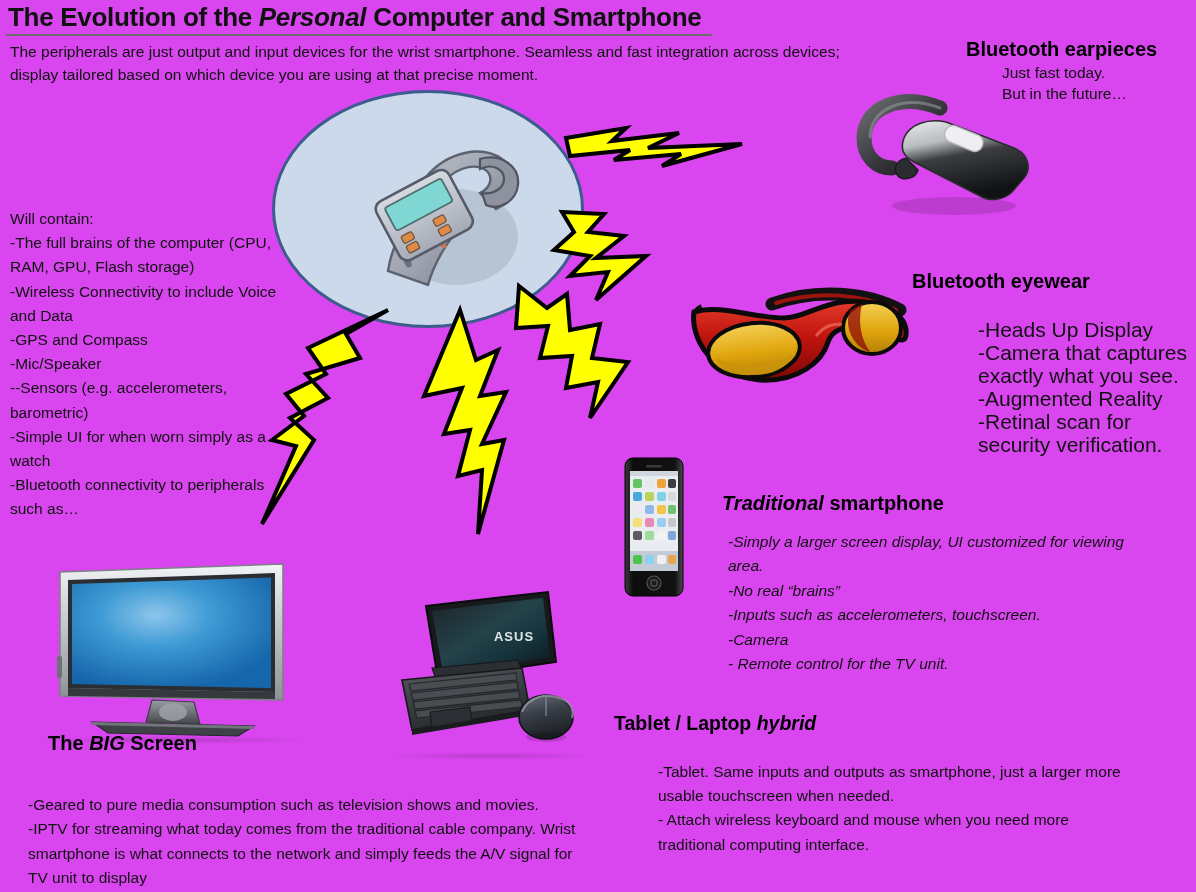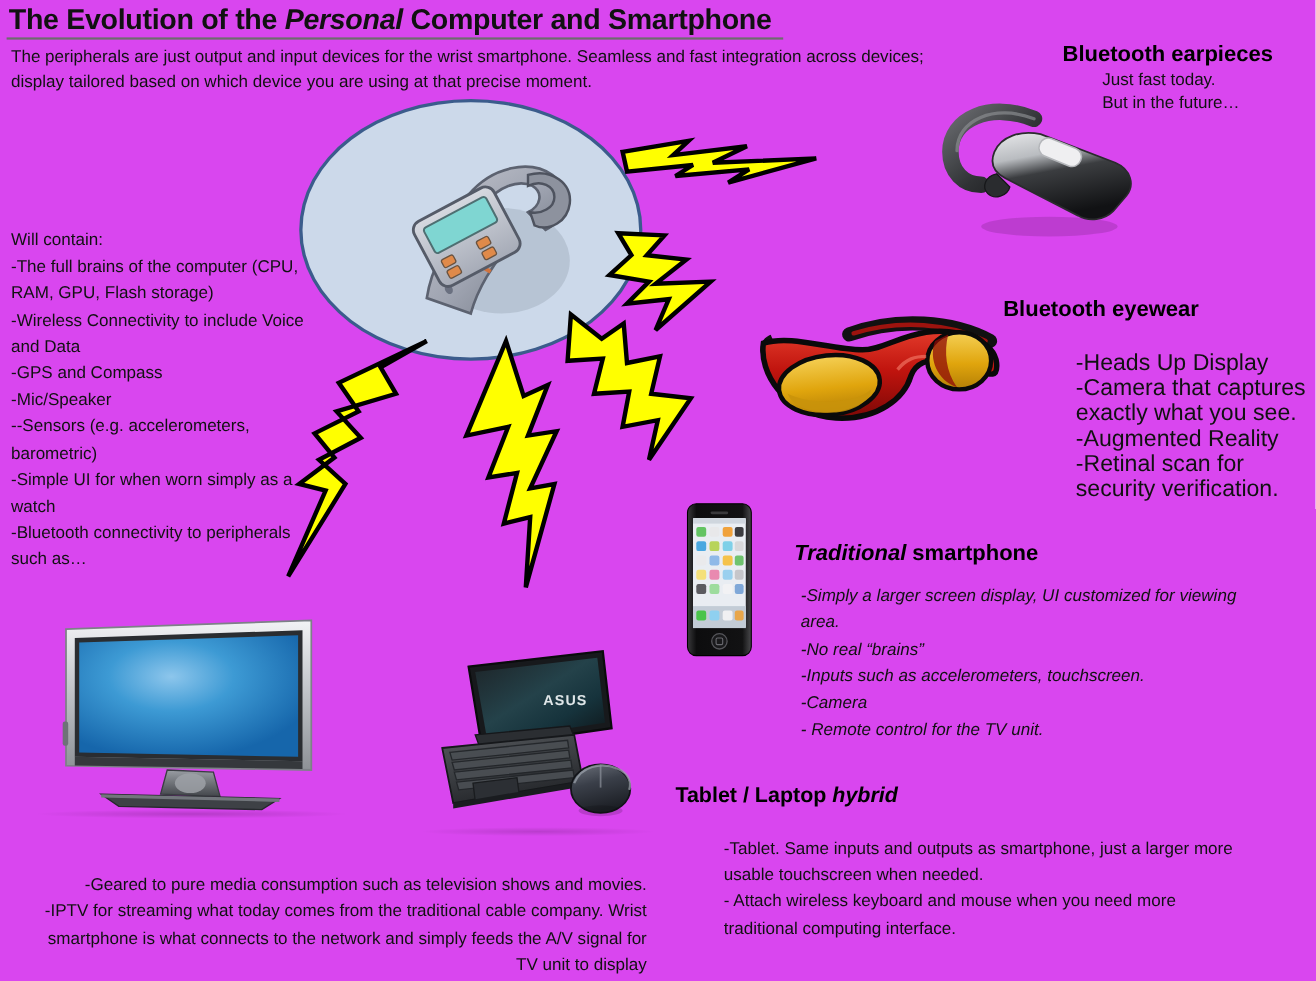--- a/index.html
+++ b/index.html
@@ -84,21 +84,21 @@
     left:658px; top:760px; width:470px;
     font-size:15.5px; line-height:24.2px;
   }
 
   #big-head{
     left:48px; top:732px; width:300px;
     font-size:20px; font-weight:700; white-space:nowrap;
   }
   #big-body{
     left:28px; top:768px; width:560px;
-    font-size:15.5px; line-height:24.5px;text-align:right;
+    font-size:15.5px; line-height:24.5px;
   }
 
   
   #hub-ellipse{
     left:272px; top:90px; width:312px; height:238px;
     border-radius:50%;
     background:#ccd9ea;
     border:3px solid #3b5c8c;
     box-sizing:border-box;
   }
@@ -406,18 +406,21 @@
 -Inputs such as accelerometers, touchscreen.
 -Camera
 - Remote control for the TV unit.</div>
 
   <div class="abs hd" id="tab-head">
     <span>Tablet / Laptop </span><span class="ital">hybrid</span>
   </div>
   <div class="abs body" id="tab-body" style="white-space:pre-line">-Tablet.  Same inputs and outputs as smartphone, just a larger more usable touchscreen when needed.
 - Attach wireless keyboard and mouse when you need more traditional computing interface.</div>
 
+  <div class="abs hd" id="big-head">
+    <span>The </span><span class="ital">BIG</span><span> Screen</span>
+  </div>
   <div class="abs body" id="big-body" style="white-space:pre-line">
     <span>-Geared to pure media consumption such as television shows and movies.
 -IPTV for streaming what today comes from the </span><span class="ital">traditional</span><span> cable company.  Wrist smartphone is what connects to the network and simply feeds the A/V signal for TV unit to display</span>
   </div>
 
 </div>
 
 </body></html>

